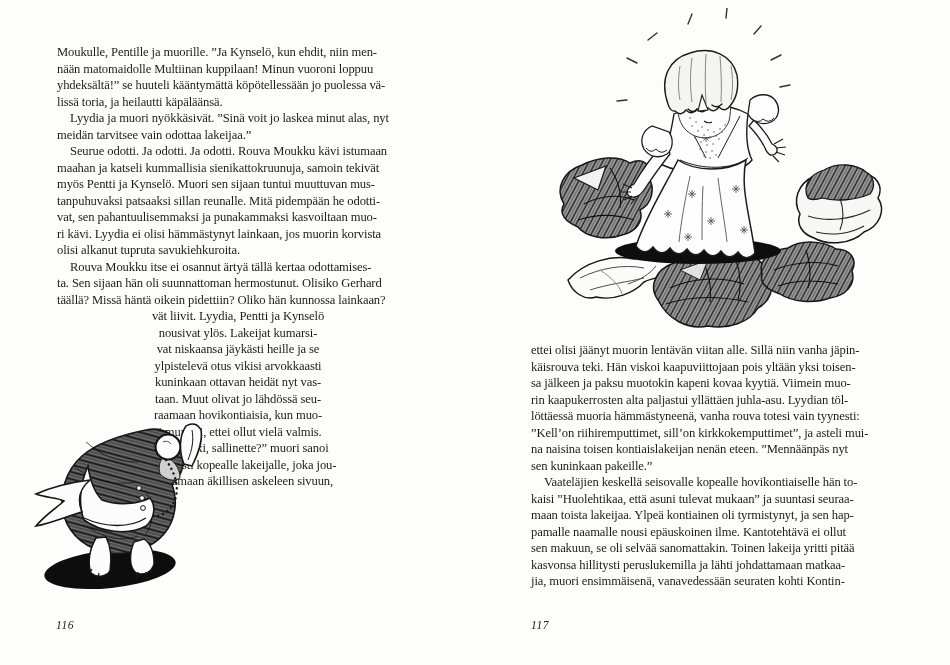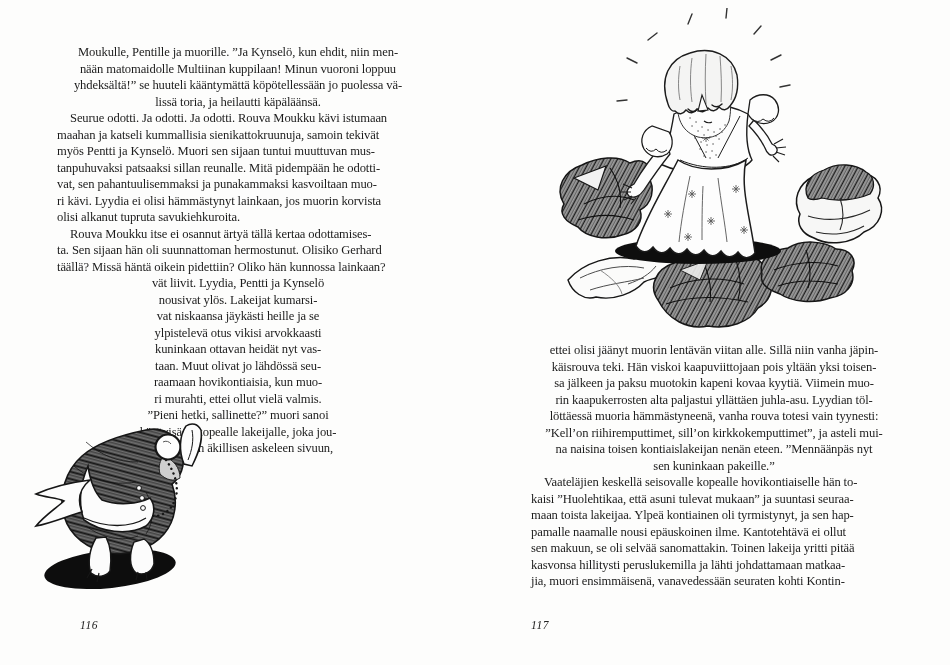--- a/index.html
+++ b/index.html
@@ -8,42 +8,44 @@
     font-family:"Liberation Serif",serif;color:#1c1c1c;overflow:hidden;
   }
   .col{position:absolute;}
   .col-left{left:57px;top:44px;width:362px;}
   .col-right{left:531px;top:342px;width:366px;}
   .para{
     margin:0;white-space:pre;
     font-size:12.6px;line-height:16.5px;letter-spacing:-0.12px;
     text-indent:13px;color:#1c1c1c;
   }
-  .para.noindent{text-indent:0;text-align:center;}
+  .para.noindent{text-indent:0;}
   .para.wrap-right{text-align:center;text-indent:0;}
   .pagenum{
     position:absolute;top:619px;font-size:11.5px;font-style:italic;
     letter-spacing:0.5px;color:#222;
   }
-  .pagenum-left{left:56px;margin-left:24px;}
+  .pagenum-left{left:56px;}
   .pagenum-right{left:531px;width:366px;text-align:left;}
   .illu{position:absolute;}
   .illu-mole{left:26px;top:422px;width:180px;height:172px;}
   .illu-muori{left:540px;top:8px;width:400px;height:330px;}
 </style>
 </head>
 <body>
 
 <div class="spread">
 
   <div class="col col-left">
     <p class="para noindent">Moukulle, Pentille ja muorille. ”Ja Kynselö, kun ehdit, niin men-
 nään matomaidolle Multiinan kuppilaan! Minun vuoroni loppuu
 yhdeksältä!” se huuteli kääntymättä köpötellessään jo puolessa vä-
 lissä toria, ja heilautti käpäläänsä.</p>
+    <p class="para">Lyydia ja muori nyökkäsivät. ”Sinä voit jo laskea minut alas, nyt
+meidän tarvitsee vain odottaa lakeijaa.”</p>
     <p class="para">Seurue odotti. Ja odotti. Ja odotti. Rouva Moukku kävi istumaan
 maahan ja katseli kummallisia sienikattokruunuja, samoin tekivät
 myös Pentti ja Kynselö. Muori sen sijaan tuntui muuttuvan mus-
 tanpuhuvaksi patsaaksi sillan reunalle. Mitä pidempään he odotti-
 vat, sen pahantuulisemmaksi ja punakammaksi kasvoiltaan muo-
 ri kävi. Lyydia ei olisi hämmästynyt lainkaan, jos muorin korvista
 olisi alkanut tupruta savukiehkuroita.</p>
     <p class="para">Rouva Moukku itse ei osannut ärtyä tällä kertaa odottamises-
 ta. Sen sijaan hän oli suunnattoman hermostunut. Olisiko Gerhard
 täällä? Missä häntä oikein pidettiin? Oliko hän kunnossa lainkaan?</p>

